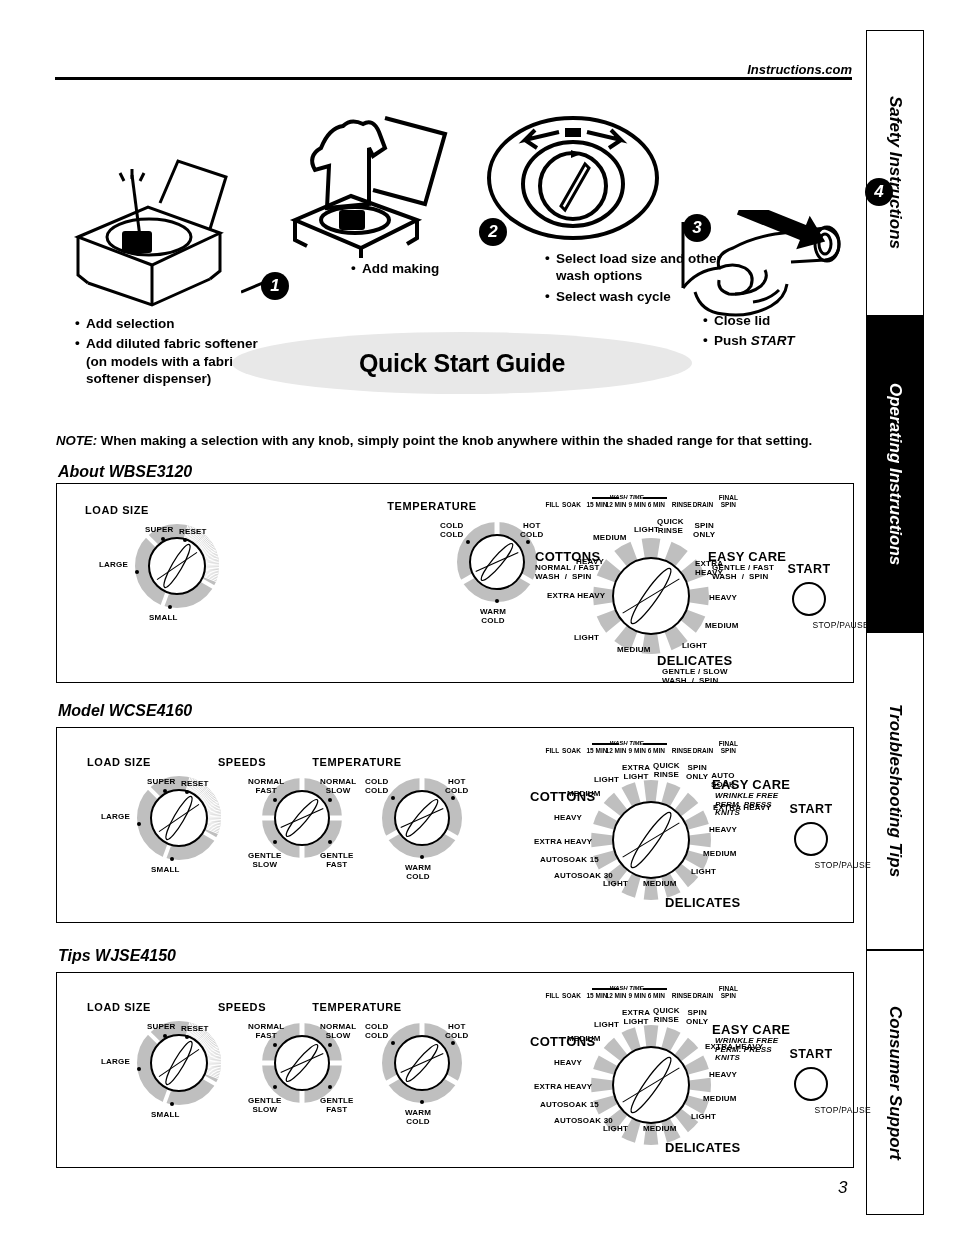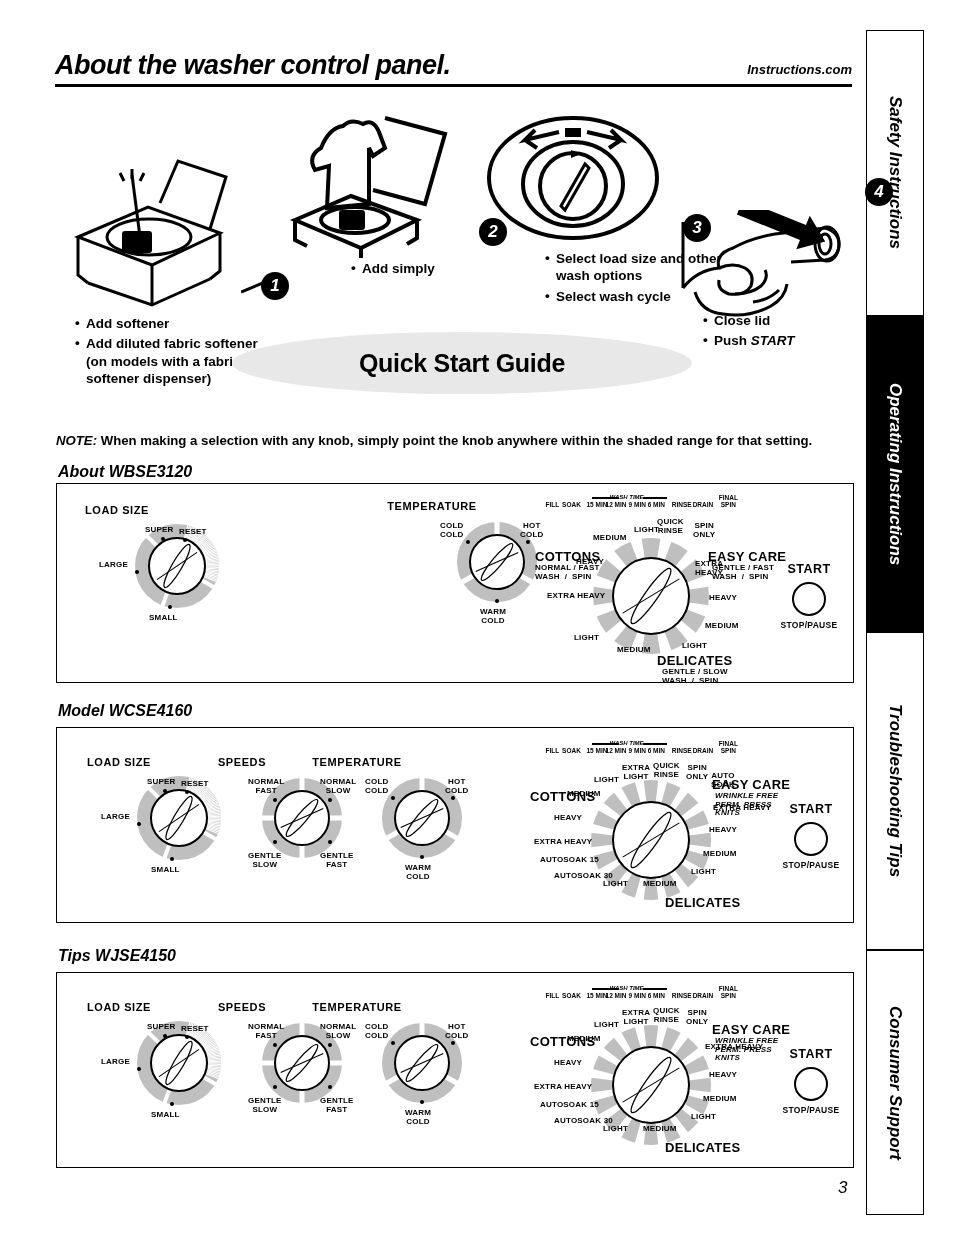--- a/index.html
+++ b/index.html
@@ -101,30 +101,29 @@
                      transform:translateX(-50%); }
   .strip .wt-bar { position:absolute; height:2px; background:#000; }
 
   
   .startbtn { position:absolute; }
   .startbtn .lab-top { position:absolute; width:120px; left:50%; transform:translateX(-50%);
                        text-align:center; font-size:12.5px; font-weight:700; letter-spacing:0.5px;}
   .startbtn .circle { position:absolute; left:50%; transform:translateX(-50%);
                       width:34px; height:34px; border:2px solid #000; border-radius:50%; }
   .startbtn .lab-bot { position:absolute; width:120px; left:50%; transform:translateX(-50%);
-                       text-align:center; font-size:8.5px; font-weight:700; letter-spacing:0.3px;}
+                       text-align:right; font-size:8.5px; font-weight:400; letter-spacing:0.3px;}
 </style>
 </head>
 <body>
 
 <div class="page">
 
   <div id="header">
     <div class="url">Instructions.com</div>
-    <div class="title">About the washer control panel.</div>
     <div class="rule"></div>
   </div>
 
   <div id="sidetabs">
     <div class="tab" id="tab0">
       <span>Safety Instructions</span>
     </div>
     <div class="tab active" id="tab1">
       <span>Operating Instructions</span>
     </div>
@@ -155,21 +154,21 @@
       </g>
       <rect x="62" y="76" width="30" height="22" rx="3" fill="#000"></rect>
     </svg>
     <div class="step-badge" style="left:206px; top:172px;">1</div>
     <svg width="22" height="14" style="position:absolute;left:186px;top:180px;">
       <line x1="0" y1="12" x2="22" y2="3" stroke="#000" stroke-width="3"></line>
     </svg>
 
     <div class="caption" style="left:20px; top:215px; width:190px;">
       <ul>
-        <li>Add softener</li>
+        <li>Add selection</li>
         <li>Add diluted fabric softener (on models with a fabric softener dispenser)</li>
       </ul>
     </div>
 
     <svg width="190" height="150" style="position:absolute;left:222px;top:8px;" viewBox="0 0 190 150">
       <g fill="none" stroke="#000" stroke-width="4">
         <path d="M18 112 L74 88 L140 112 L84 140 Z"></path>
         <path d="M18 112 L18 132 L30 138"></path>
         <path d="M140 112 L140 130 L130 136"></path>
         <path d="M84 140 L84 150"></path>
@@ -178,21 +177,21 @@
       <rect x="62" y="102" width="26" height="20" rx="3" fill="#000"></rect>
       <g fill="none" stroke="#000" stroke-width="4">
         <path d="M38 62 Q30 48 44 40 Q52 20 66 18 Q74 10 86 16 Q96 10 102 24 L108 40 L96 48 L92 40 L92 96 L50 100 L52 58 Z"></path>
         <path d="M108 10 L168 26 L148 96 L96 82"></path>
       </g>
     </svg>
     <div class="step-badge" style="left:424px; top:118px;">2</div>
 
     <div class="caption" style="left:296px; top:160px; width:190px;">
       <ul>
-        <li>Add simply</li>
+        <li>Add making</li>
       </ul>
     </div>
 
     <svg width="180" height="130" style="position:absolute;left:430px;top:12px;" viewBox="0 0 180 130">
       <ellipse cx="88" cy="66" rx="84" ry="60" fill="none" stroke="#000" stroke-width="4"></ellipse>
       <ellipse cx="88" cy="72" rx="50" ry="42" fill="none" stroke="#000" stroke-width="4"></ellipse>
       <circle cx="88" cy="74" r="33" fill="none" stroke="#000" stroke-width="4"></circle>
       <path d="M76 94 L100 52 L104 56 L80 98 Z" fill="none" stroke="#000" stroke-width="3"></path>
       <rect x="80" y="16" width="16" height="9" fill="#000"></rect>
       <path d="M74 20 L40 28 L50 18 M40 28 L52 36" fill="none" stroke="#000" stroke-width="4"></path>

